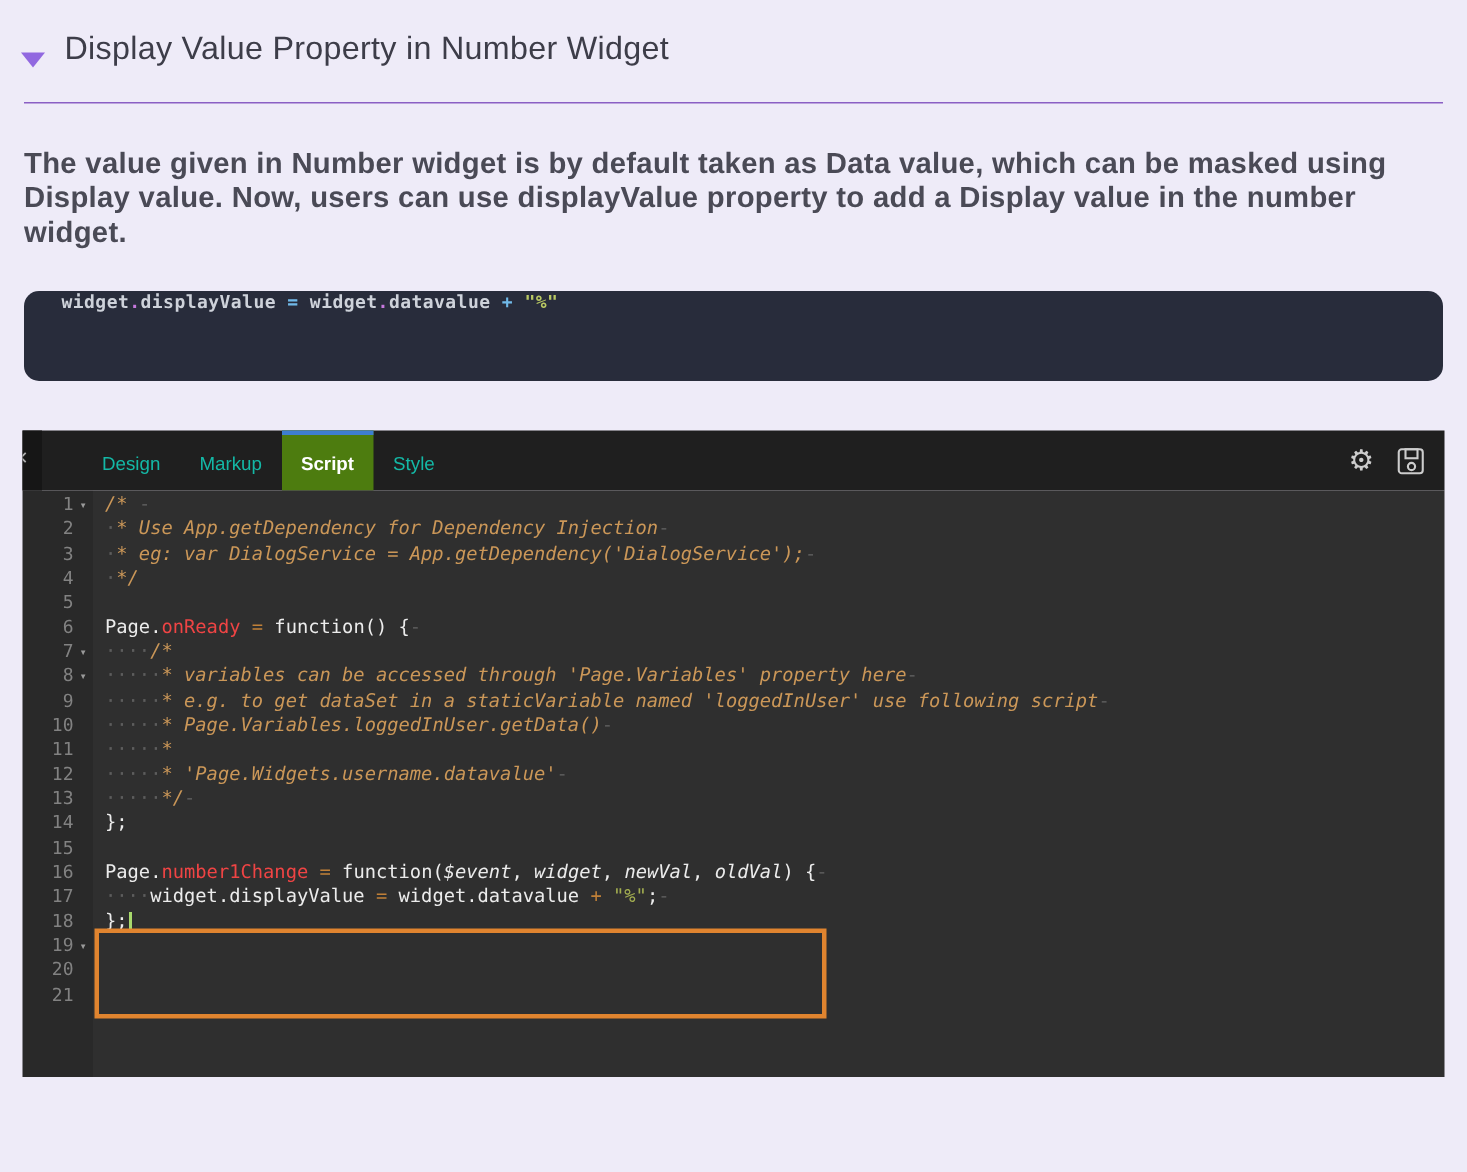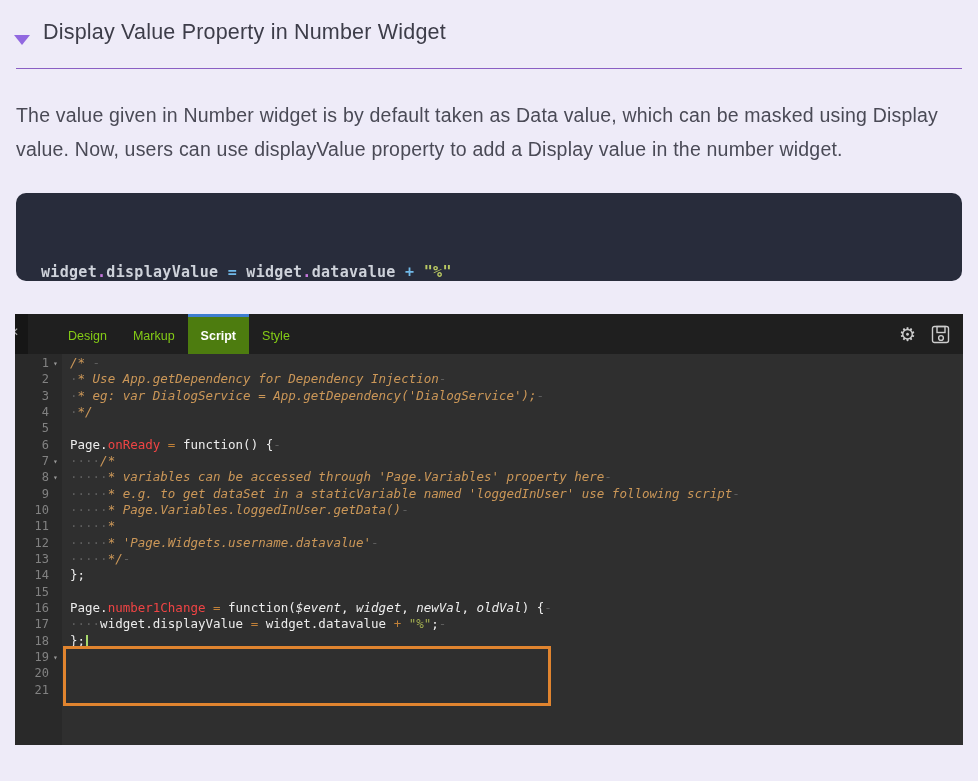--- a/index.html
+++ b/index.html
@@ -6,40 +6,40 @@
   html,body { width:978px; height:781px; overflow:hidden; }
   body { background:#eeebf8; font-family:"Liberation Sans", sans-serif; }
 
   
   .doc-header { display:flex; align-items:flex-end; gap:13px; padding:15px 16px 0 14px; height:45px; cursor:pointer; }
   .tri-down { width:0; height:0; border-left:8px solid transparent; border-right:8px solid transparent; border-top:10px solid #9168e0; }
   .doc-title { font-size:21.5px; font-weight:500; color:#3d3d49; letter-spacing:0.2px; }
   .doc-rule { border:none; border-top:1px solid #8a5fc4; margin:23px 16px 0 16px; }
 
   
-  .doc-para { margin:29px 16px 0 16px; max-width:946px; font-size:19.5px; line-height:34px; color:#4a4a56; letter-spacing:0.2px; }
-
-  
-  .snippet { margin:27px 16px 0 16px; height:88px; background:#282c3b; border-radius:10px;
-             display:flex; align-items:flex-end; padding-left:25px;
-             font-family:"DejaVu Sans Mono", monospace; font-size:15px; font-weight:bold; letter-spacing:0.3px; }
+  .doc-para { margin:29px 16px 0 16px; max-width:946px; font-size:19.5px; line-height:23px; color:#4a4a56; letter-spacing:0.2px;font-weight:bold; }
+
+  
+  .snippet { margin:27px 16px 0 16px; height:60px; background:#282c3b; border-radius:10px;
+             display:flex; align-items:flex-start; padding-left:25px;
+             font-family:"DejaVu Sans Mono", monospace; font-size:12px; font-weight:bold; letter-spacing:0.3px; }
   .tk-id   { color:#ced2da; }
   .tk-dot  { color:#c678dd; }
   .tk-opb  { color:#70b9e8; }
   .tk-strg { color:#bac963; }
   .tk-sp   { color:#ced2da; }
 
   
   .editor { margin:33px 0 0 15px; width:948px; height:431px; display:flex; flex-direction:column; }
 
   .toolbar { height:40px; background:#1f1f1f; display:flex; align-items:stretch; flex:none; }
   .cutoff { width:13px; background:#161616; overflow:hidden; position:relative; flex:none; }
   .cutoff span { position:absolute; left:-6px; top:11px; color:#b0b0b0; font-size:12px; }
   .tabs { display:flex; align-items:stretch; margin-left:27px; }
-  .tab { padding:0 13px; display:flex; align-items:center; font-size:12.5px; color:#84cc16;
+  .tab { padding:0 13px; display:flex; align-items:center; font-size:12.5px; color:#14b8a6;
          border-top:3px solid transparent; cursor:pointer; }
   .tab.active { background:#4d7c0f; color:#ffffff; border-top:3px solid #3e7ed0; font-weight:bold; }
   .tb-icons { margin-left:auto; display:flex; align-items:center; gap:15px; padding-right:13px; }
   .tb-icon { color:#cdcdcd; display:flex; align-items:center; cursor:pointer; }
   .gear-glyph { font-size:19px; font-family:"DejaVu Sans", sans-serif; }
 
   .ed-main { flex:1; display:flex; min-height:0; }
   .gutter { width:47px; background:#292929; padding-top:1px; flex:none; }
   .gut-row { height:16.33px; display:flex; align-items:center; justify-content:flex-end;
              font-family:"DejaVu Sans Mono", monospace; font-size:12px; color:#828282; }

